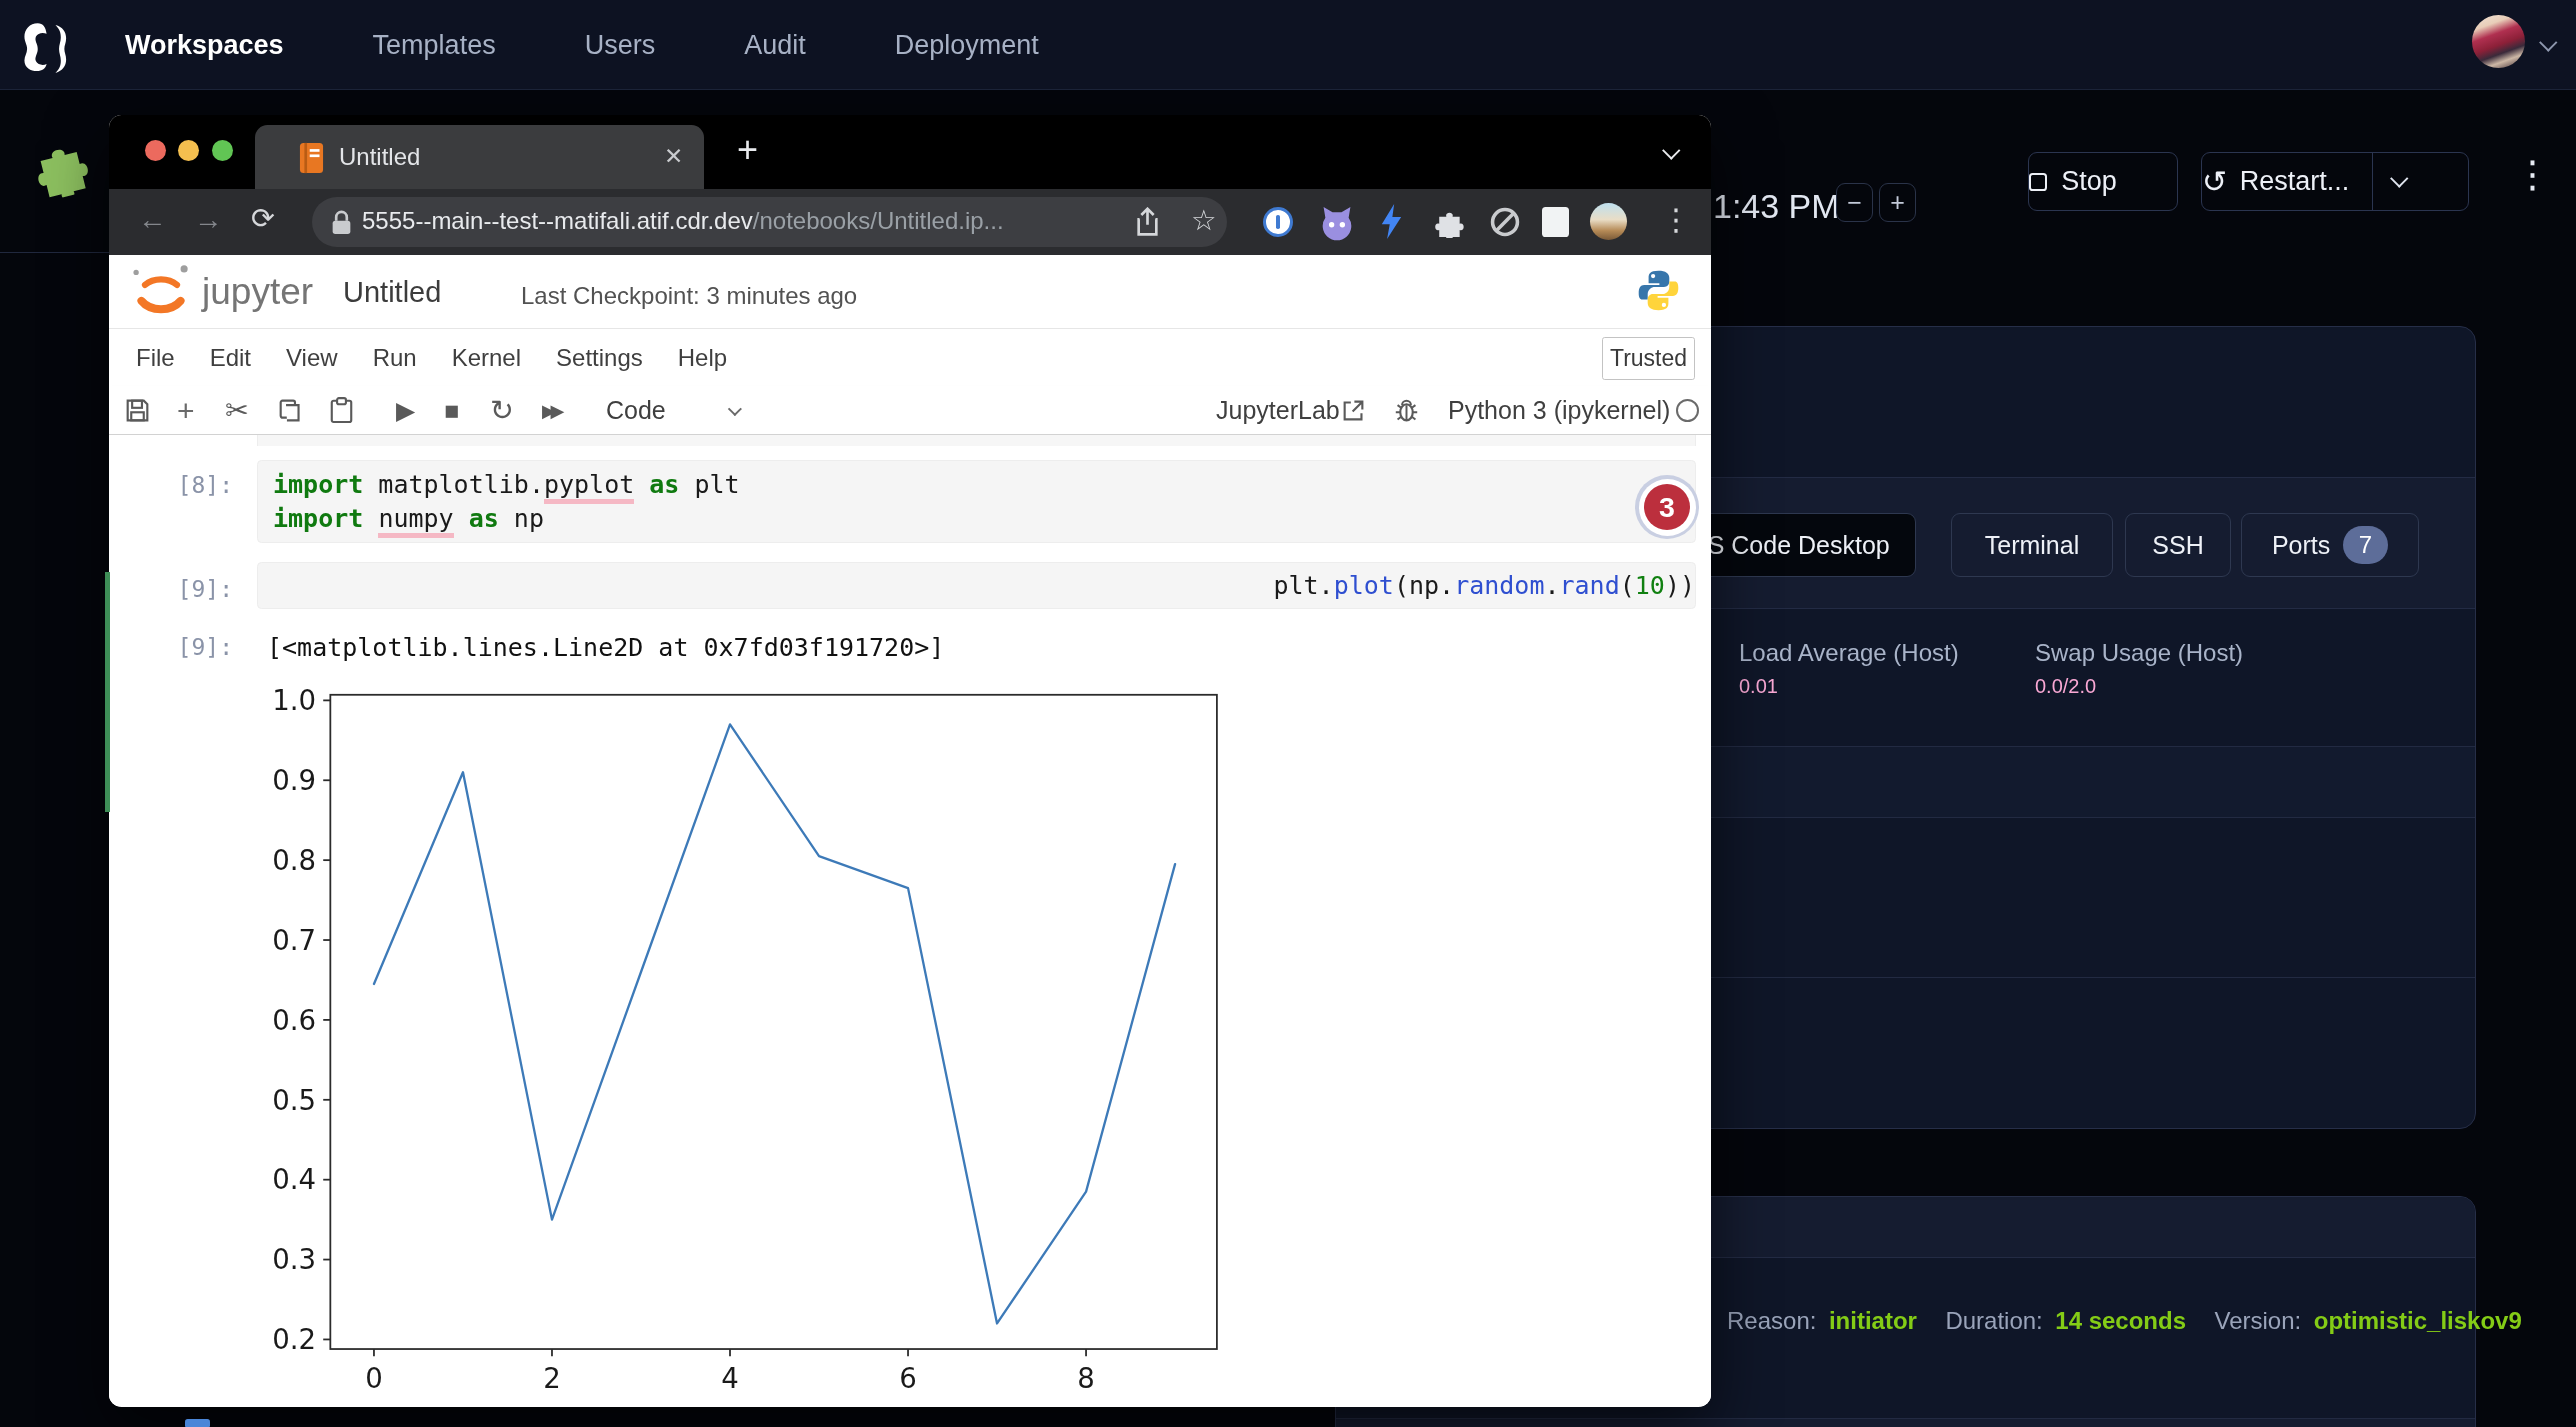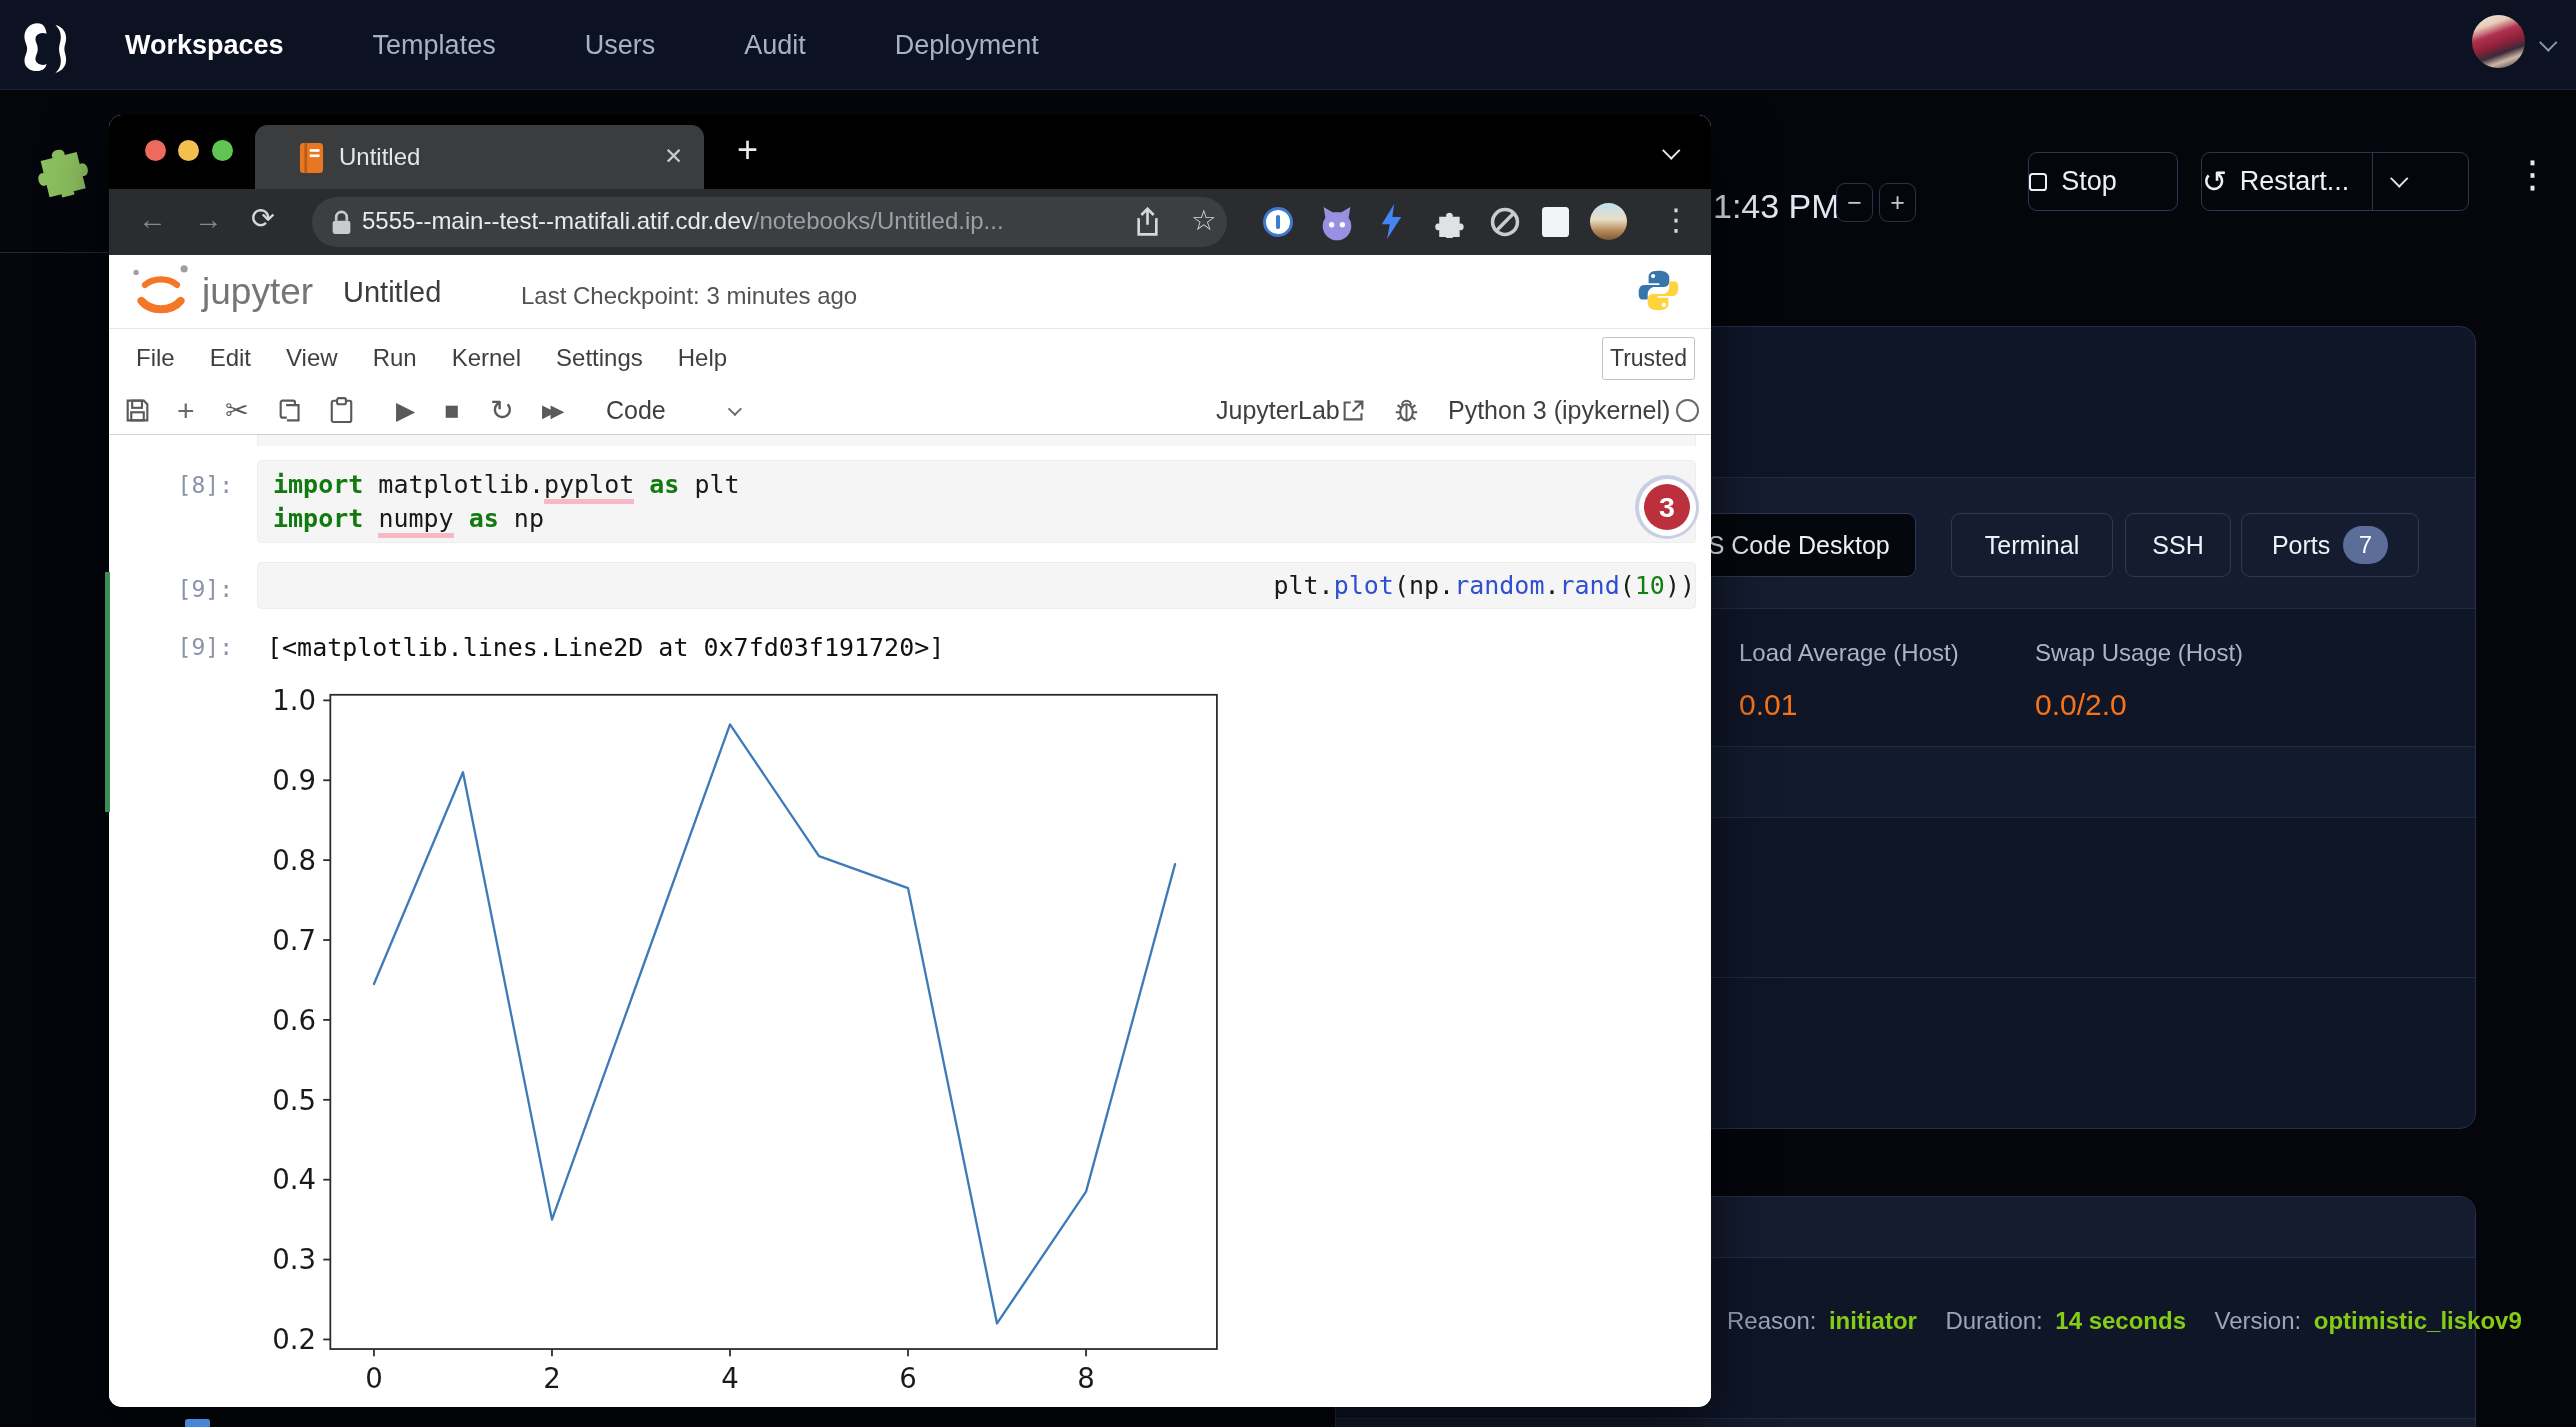--- a/index.html
+++ b/index.html
@@ -26,21 +26,21 @@
   .ctl-btn { position:absolute; display:flex; align-items:center; justify-content:flex-start;
              gap:14.2px; border:0.9px solid #2b3550; border-radius:9px; color:#edf0f7;
              font-size:27px; background:transparent; cursor:pointer; }
   .small-btn { position:absolute; width:37px; height:39px; border:0.9px solid #2a3349;
                border-radius:9px; color:#c3cad9; font-size:25px; display:flex;
                align-items:center; justify-content:center; cursor:pointer; }
   .res-btn { position:absolute; top:513px; height:64px; border:1.3px solid #2e3850;
              border-radius:9px; color:#eef1f7; font-size:25px; display:flex;
              align-items:center; justify-content:center; gap:12.5px; cursor:pointer; }
   .stat-label { font-size:24px; color:#a9b4c9; }
-  .stat-value { font-size:30px; color:#f97316; margin-top:21px; }
+  .stat-value { font-size:20px; color:#f9a8d4; margin-top:8px; }
   .bi-label { color:#9aa4ba; font-size:24px; }
   .bi-value { color:#84cc16; font-size:24px; font-weight:700;text-align:right; }
 
   
   #window { left:109px; top:115px; width:1602px; height:1292px; border-radius:12.5px;
             overflow:hidden; z-index:40; box-shadow:0 22px 62px rgba(0,0,0,.6); background:#fff; }
   #tabbar { left:0; top:0; width:1602px; height:74px; background:#000; }
   .light { position:absolute; top:25px; width:21.4px; height:21.4px; border-radius:50%; }
   #tab { left:146px; top:9.8px; width:449px; height:64px; background:#3b3c3e;
          border-radius:12.5px 12.5px 0 0; }

